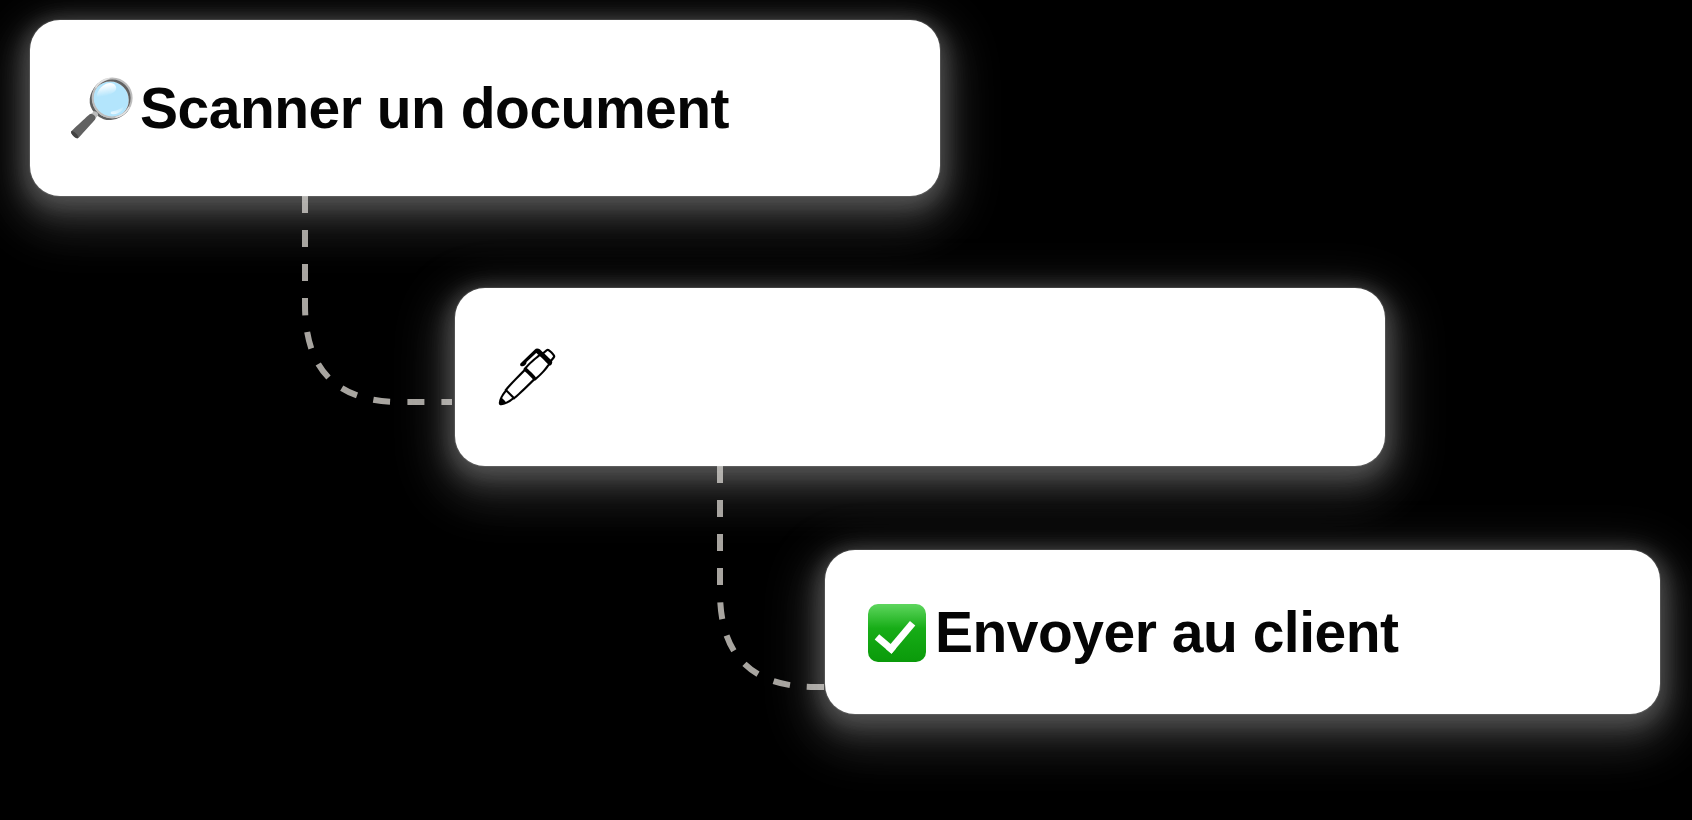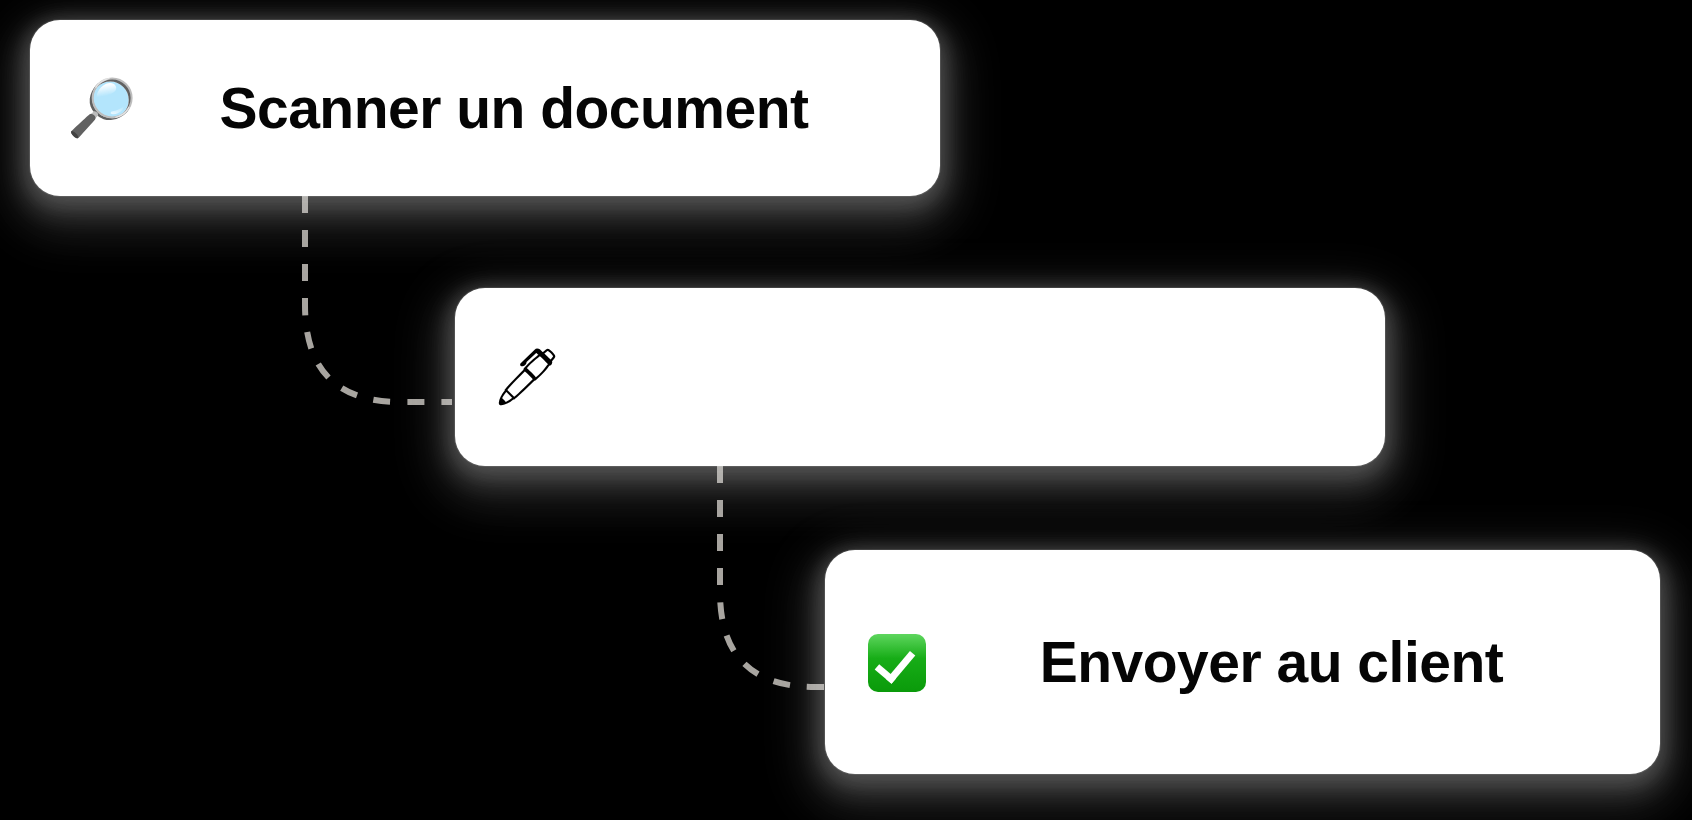--- a/index.html
+++ b/index.html
@@ -49,33 +49,33 @@
     flex: 0 0 auto;
     font-size: 56px;
     line-height: 1;
     font-family: "DejaVu Sans", sans-serif;
     display: inline-block;
     width: 76px;
     text-align: center;
   }
   .card-label {
     flex: 1 1 auto;
-    text-align: center;
+    text-align: left;
     color: #050505;
     font-size: 57px;
     font-weight: 700;
     letter-spacing: -0.5px;
     white-space: nowrap;
     padding-right: 18px;
   }
 
   
   #card-1 { left: 30px;  top: 20px;  width: 910px; height: 176px; }
   #card-2 { left: 455px; top: 288px; width: 930px; height: 178px; }
-  #card-3 { left: 825px; top: 550px; width: 835px; height: 224px; }
+  #card-3 { left: 825px; top: 550px; width: 835px; height: 164px; }
 
   
   .emoji-check {
     display: inline-block;
     width: 58px;
     height: 58px;
     border-radius: 10px;
     background: linear-gradient(180deg, #5ed65e 0%, #17ad17 42%, #0a9a0a 100%);
     position: relative;
     vertical-align: middle;

